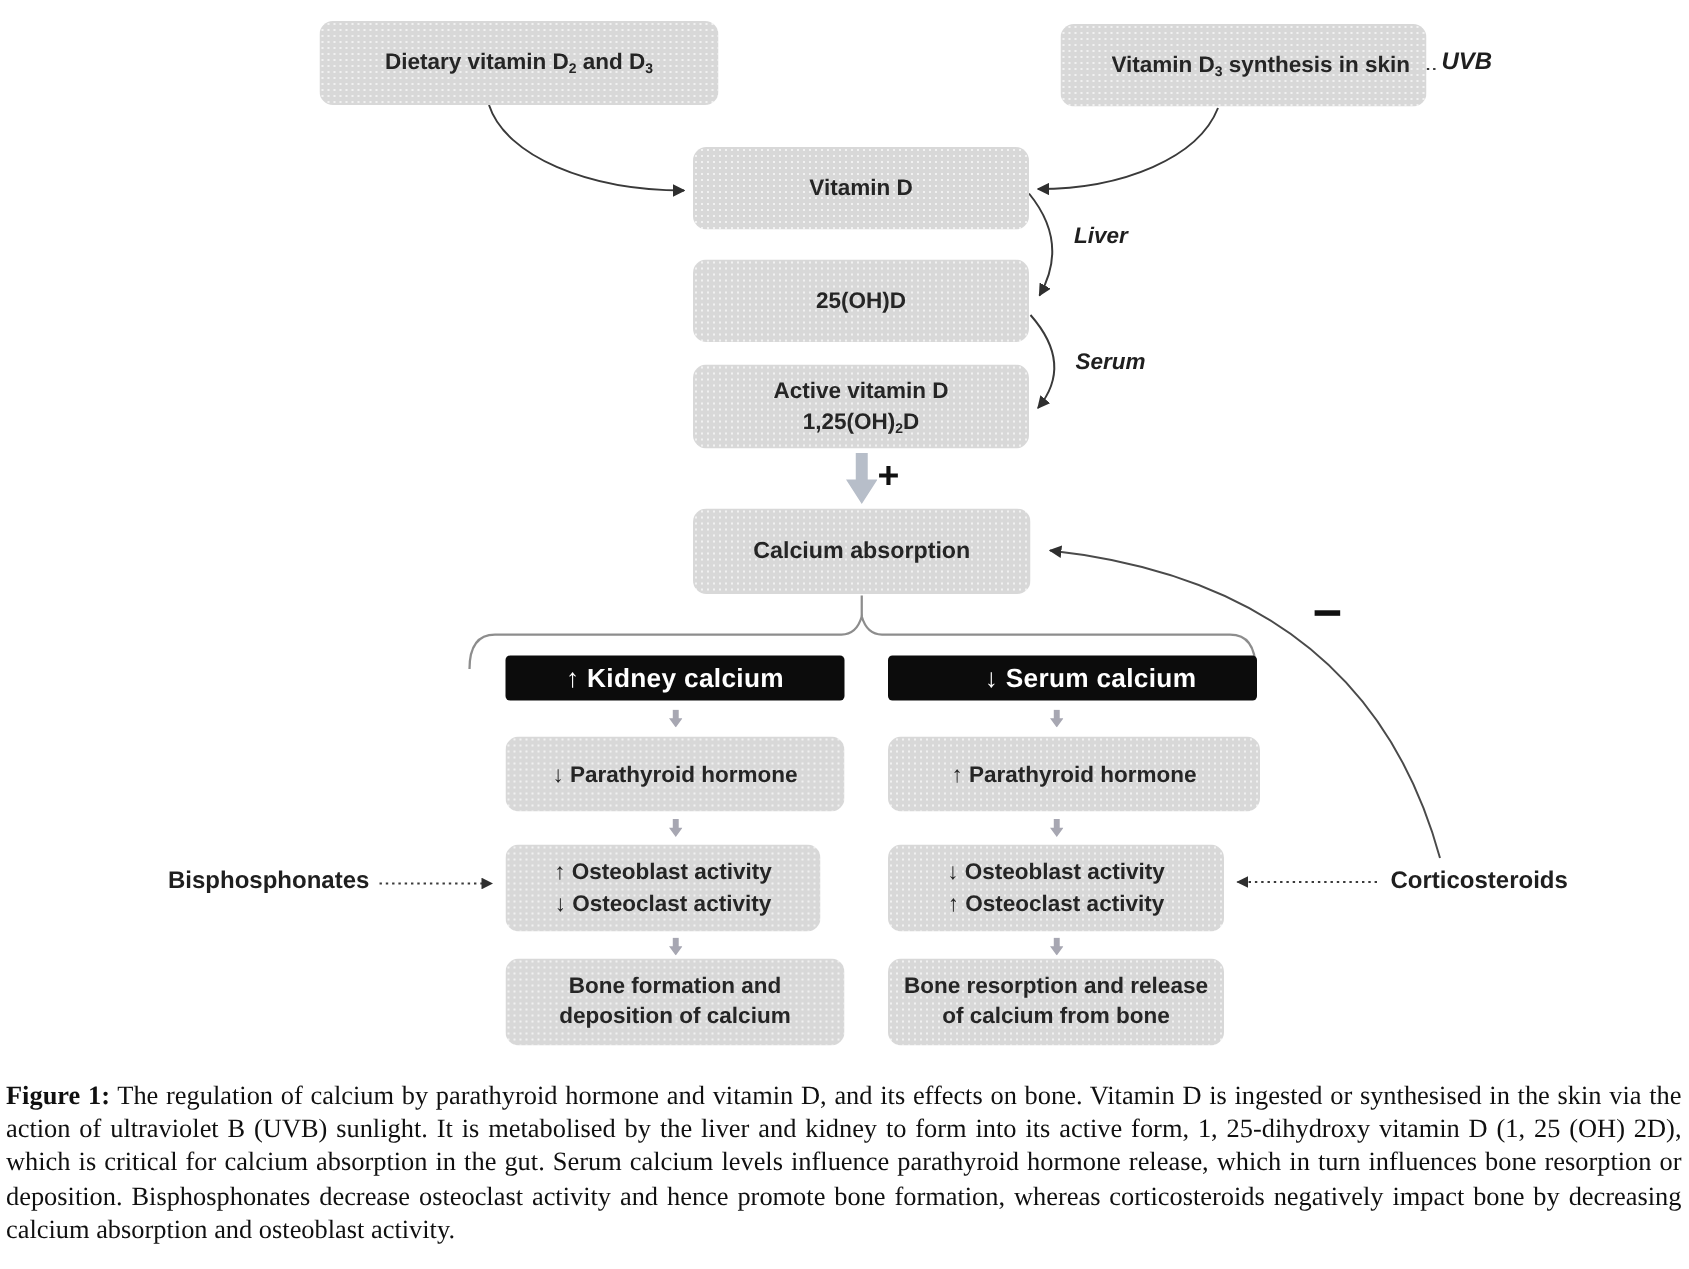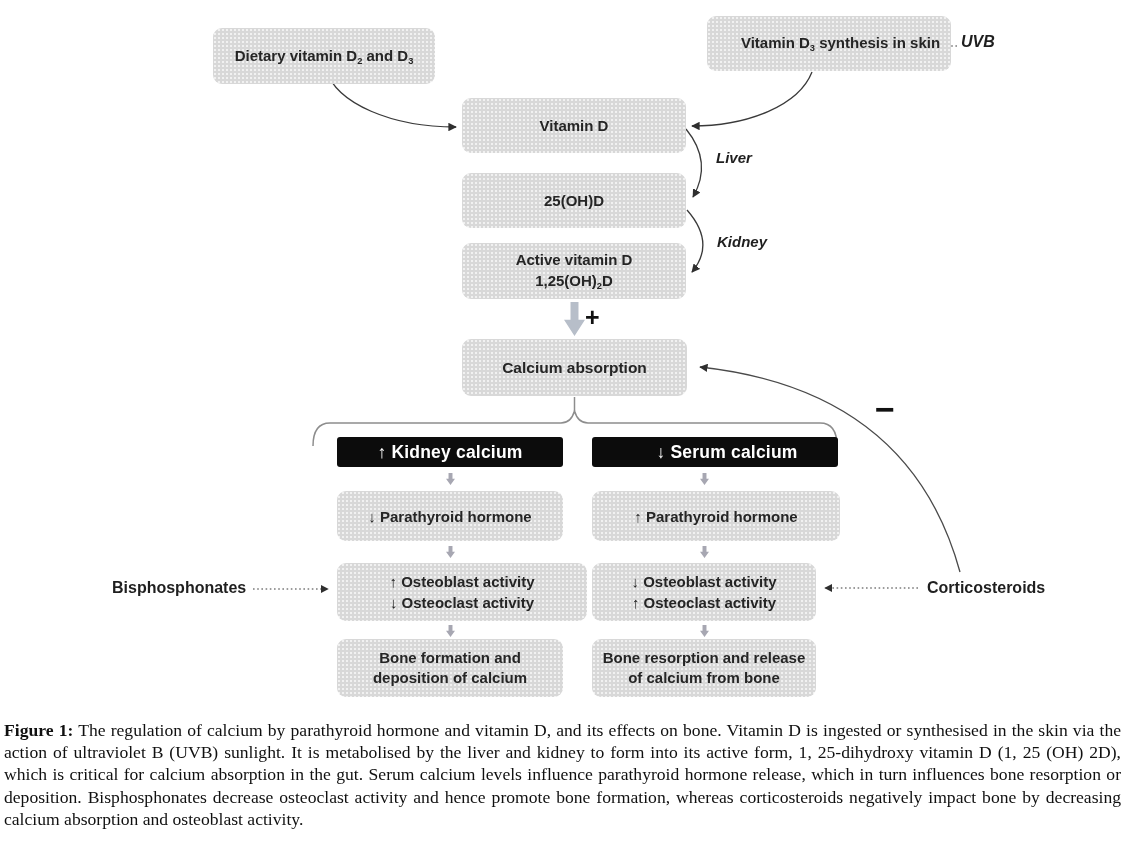--- a/index.html
+++ b/index.html
@@ -11,31 +11,31 @@
   .box{position:absolute;display:flex;flex-direction:column;align-items:center;justify-content:center;
        background-color:#d8d8d8;
        background-image:radial-gradient(rgba(255,255,255,.65) .8px, rgba(0,0,0,0) .95px);
        background-size:4px 4px;
        border-radius:9px;
        font-family:"Liberation Sans","DejaVu Sans",sans-serif;
        font-size:15px;font-weight:600;color:#252525;text-align:center;line-height:1.4;}
   .box.black{background-color:#0c0c0c;background-image:none;color:#ffffff;
        border-radius:3px;font-size:17.5px;letter-spacing:.2px;}
 
-  #b-dietary{left:213px;top:14px;width:222px;height:56px;margin-top:14px;}
+  #b-dietary{left:213px;top:14px;width:266px;height:56px;}
   #b-skin{left:707px;top:16px;width:221px;height:55px;padding-left:23px;}
   #b-vitd{left:462px;top:98px;width:224px;height:55px;}
   #b-ohd{left:462px;top:173px;width:224px;height:55px;}
   #b-active{left:462px;top:243px;width:224px;height:56px;}
   #b-calcium{left:462px;top:339px;width:225px;height:57px;font-size:15.5px;}
   #b-serum-up{left:337px;top:437px;width:226px;height:30px;}
   #b-serum-down{left:592px;top:437px;width:222px;height:30px;padding-left:24px;}
   #b-pth-down{left:337px;top:491px;width:226px;height:50px;}
   #b-pth-up{left:592px;top:491px;width:248px;height:50px;text-align:right;}
-  #b-osteo-left{left:337px;top:563px;width:250px;height:58px;}
+  #b-osteo-left{left:337px;top:563px;width:210px;height:58px;}
   #b-osteo-right{left:592px;top:563px;width:224px;height:58px;}
   #b-bone-left{left:337px;top:639px;width:226px;height:58px;line-height:1.35;}
   #b-bone-right{left:592px;top:639px;width:224px;height:58px;line-height:1.35;}
 
   .sub{font-size:.62em;vertical-align:-.28em;}
   .b{font-weight:800;}
 
   .side-label{position:absolute;font-family:"Liberation Sans","DejaVu Sans",sans-serif;
        font-size:16px;font-weight:600;color:#1f1f1f;white-space:nowrap;text-align:right;}
   .ital{font-style:italic;font-size:15px;}
@@ -99,21 +99,21 @@
   <div class="box" id="b-vitd">
     <div>Vitamin D</div>
   </div>
 
   <div class="side-label ital" id="l-liver">Liver</div>
 
   <div class="box" id="b-ohd">
     <div>25(OH)D</div>
   </div>
 
-  <div class="side-label ital" id="l-kidney">Kidney</div>
+  <div class="side-label ital" id="l-kidney">Serum</div>
 
   <div class="box" id="b-active">
     <div>Active vitamin D</div>
     <div><span>1,25(OH)</span><span class="sub">2</span><span>D</span></div>
   </div>
 
   <div class="block-arrow"></div>
   <div class="sign" id="l-plus">+</div>
 
   <div class="box" id="b-calcium">

